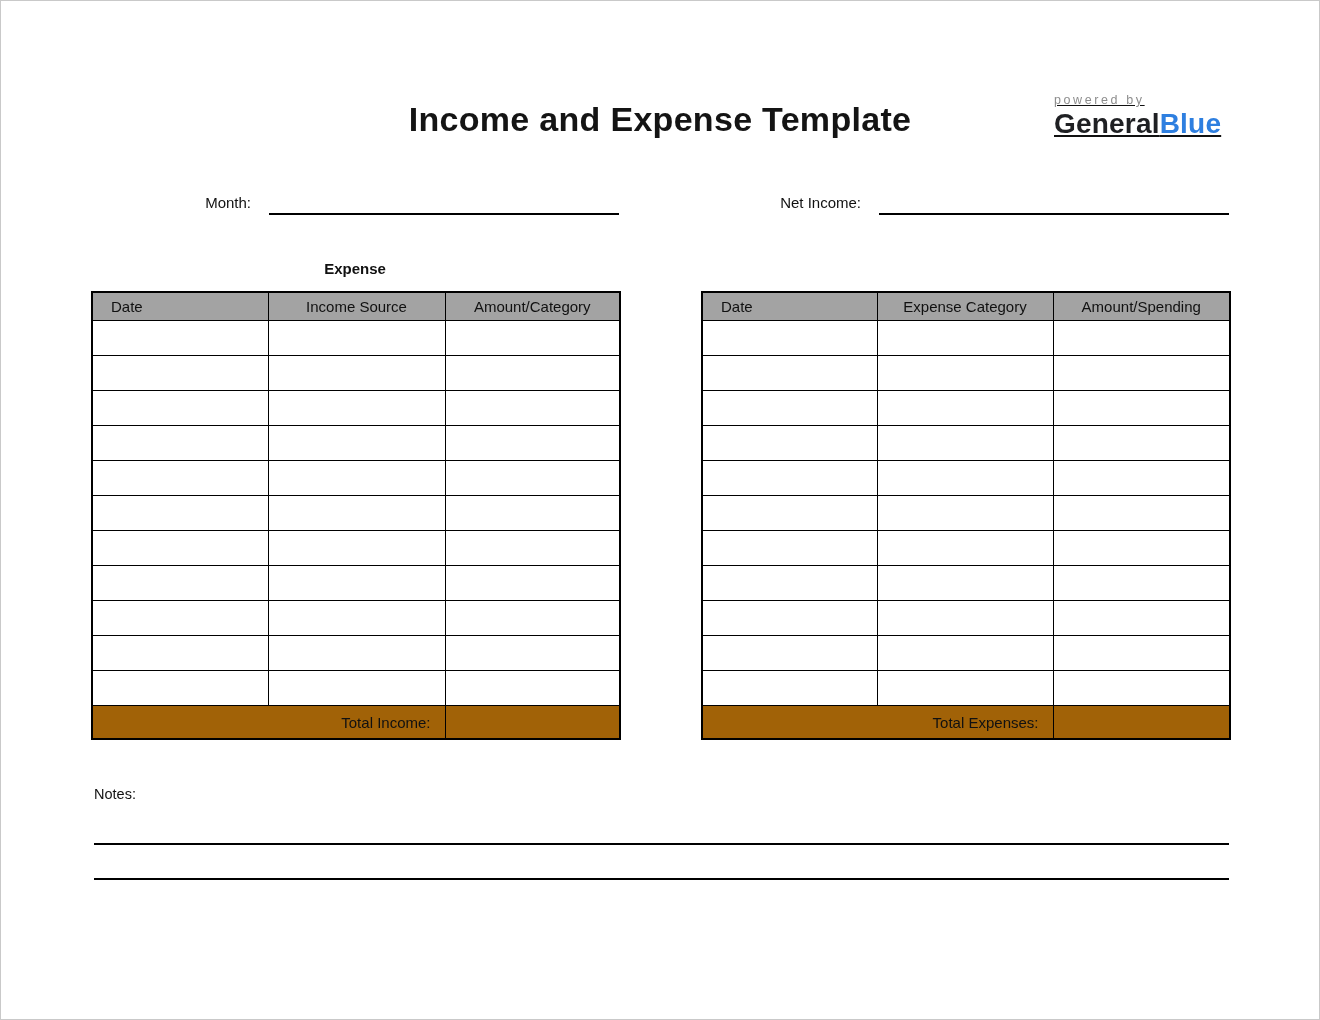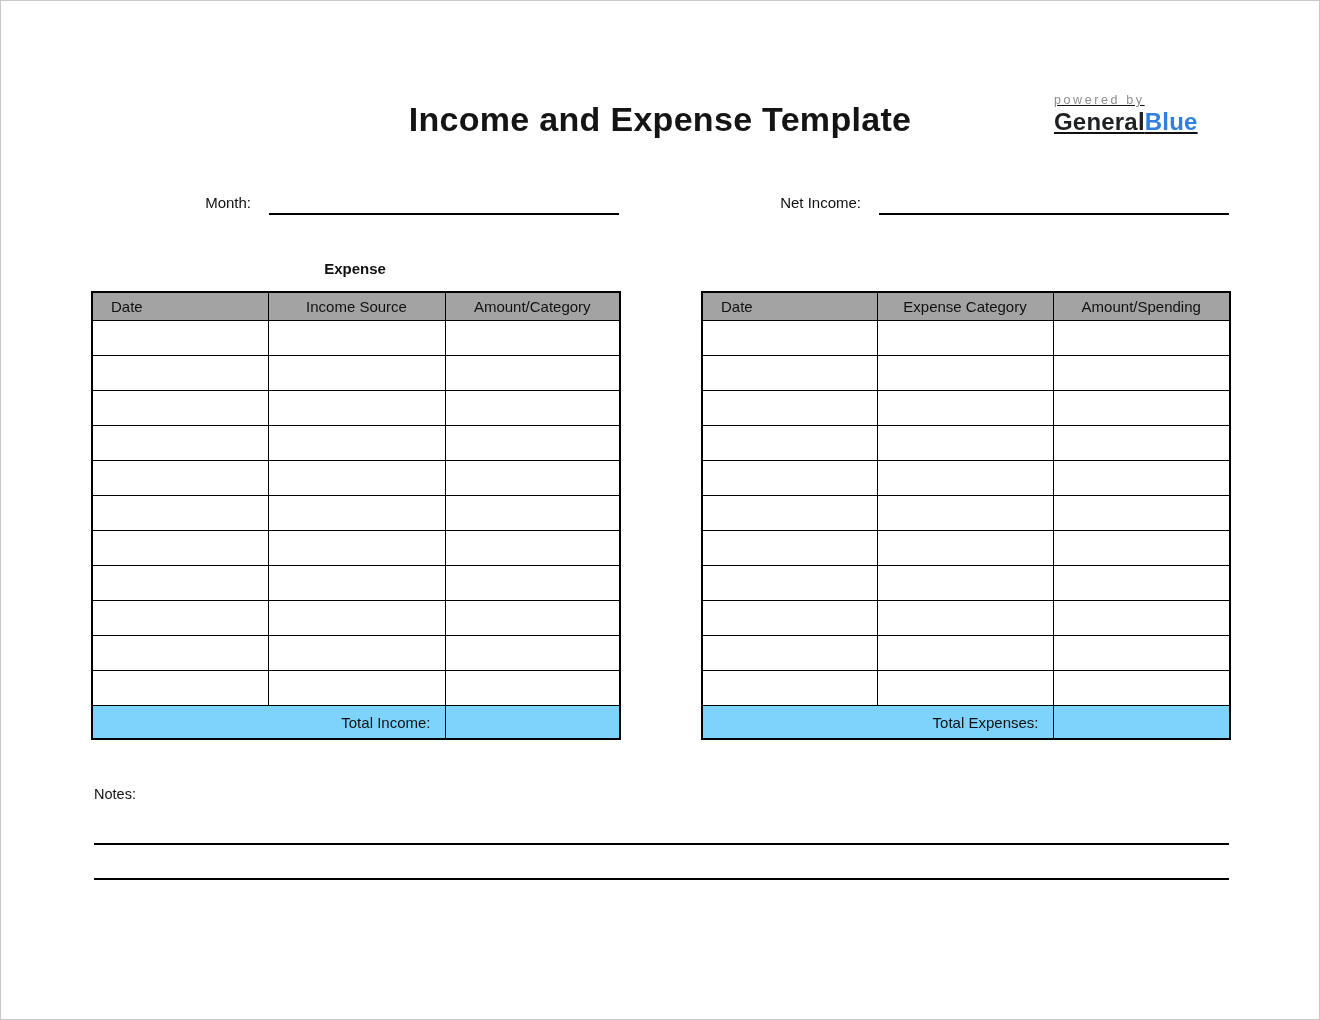--- a/index.html
+++ b/index.html
@@ -43,21 +43,21 @@
   }
   .brand .powered {
     font-size: 12.5px;
     letter-spacing: 2.6px;
     color: #8d8d8d;
     display: block;
   }
   .brand .logo {
     display: block;
     margin-top: 1px;
-    font-size: 24px;
+    font-size: 28px;
     font-weight: 600;
     letter-spacing: 0.2px;
   }
   .brand .logo .left { color: #1f2023; }
 
   
   .field-label {
     position: absolute;
     font-size: 15px;
     color: #111111;
@@ -109,21 +109,21 @@
     background: #a3a3a3;
     height: 27px;
     text-align: center;
   }
   table.sheet thead th.first {
     text-align: left;
     padding-left: 18px;
   }
   table.sheet tbody td { height: 34px; background: #ffffff; }
   table.sheet tr.total-row td {
-    background: #7dd3fc;
+    background: #a16207;
     height: 32px;
   }
   table.sheet td.total-label {
     text-align: right;
     padding-right: 14px;
   }
 
   
   .notes-label {
     position: absolute;

